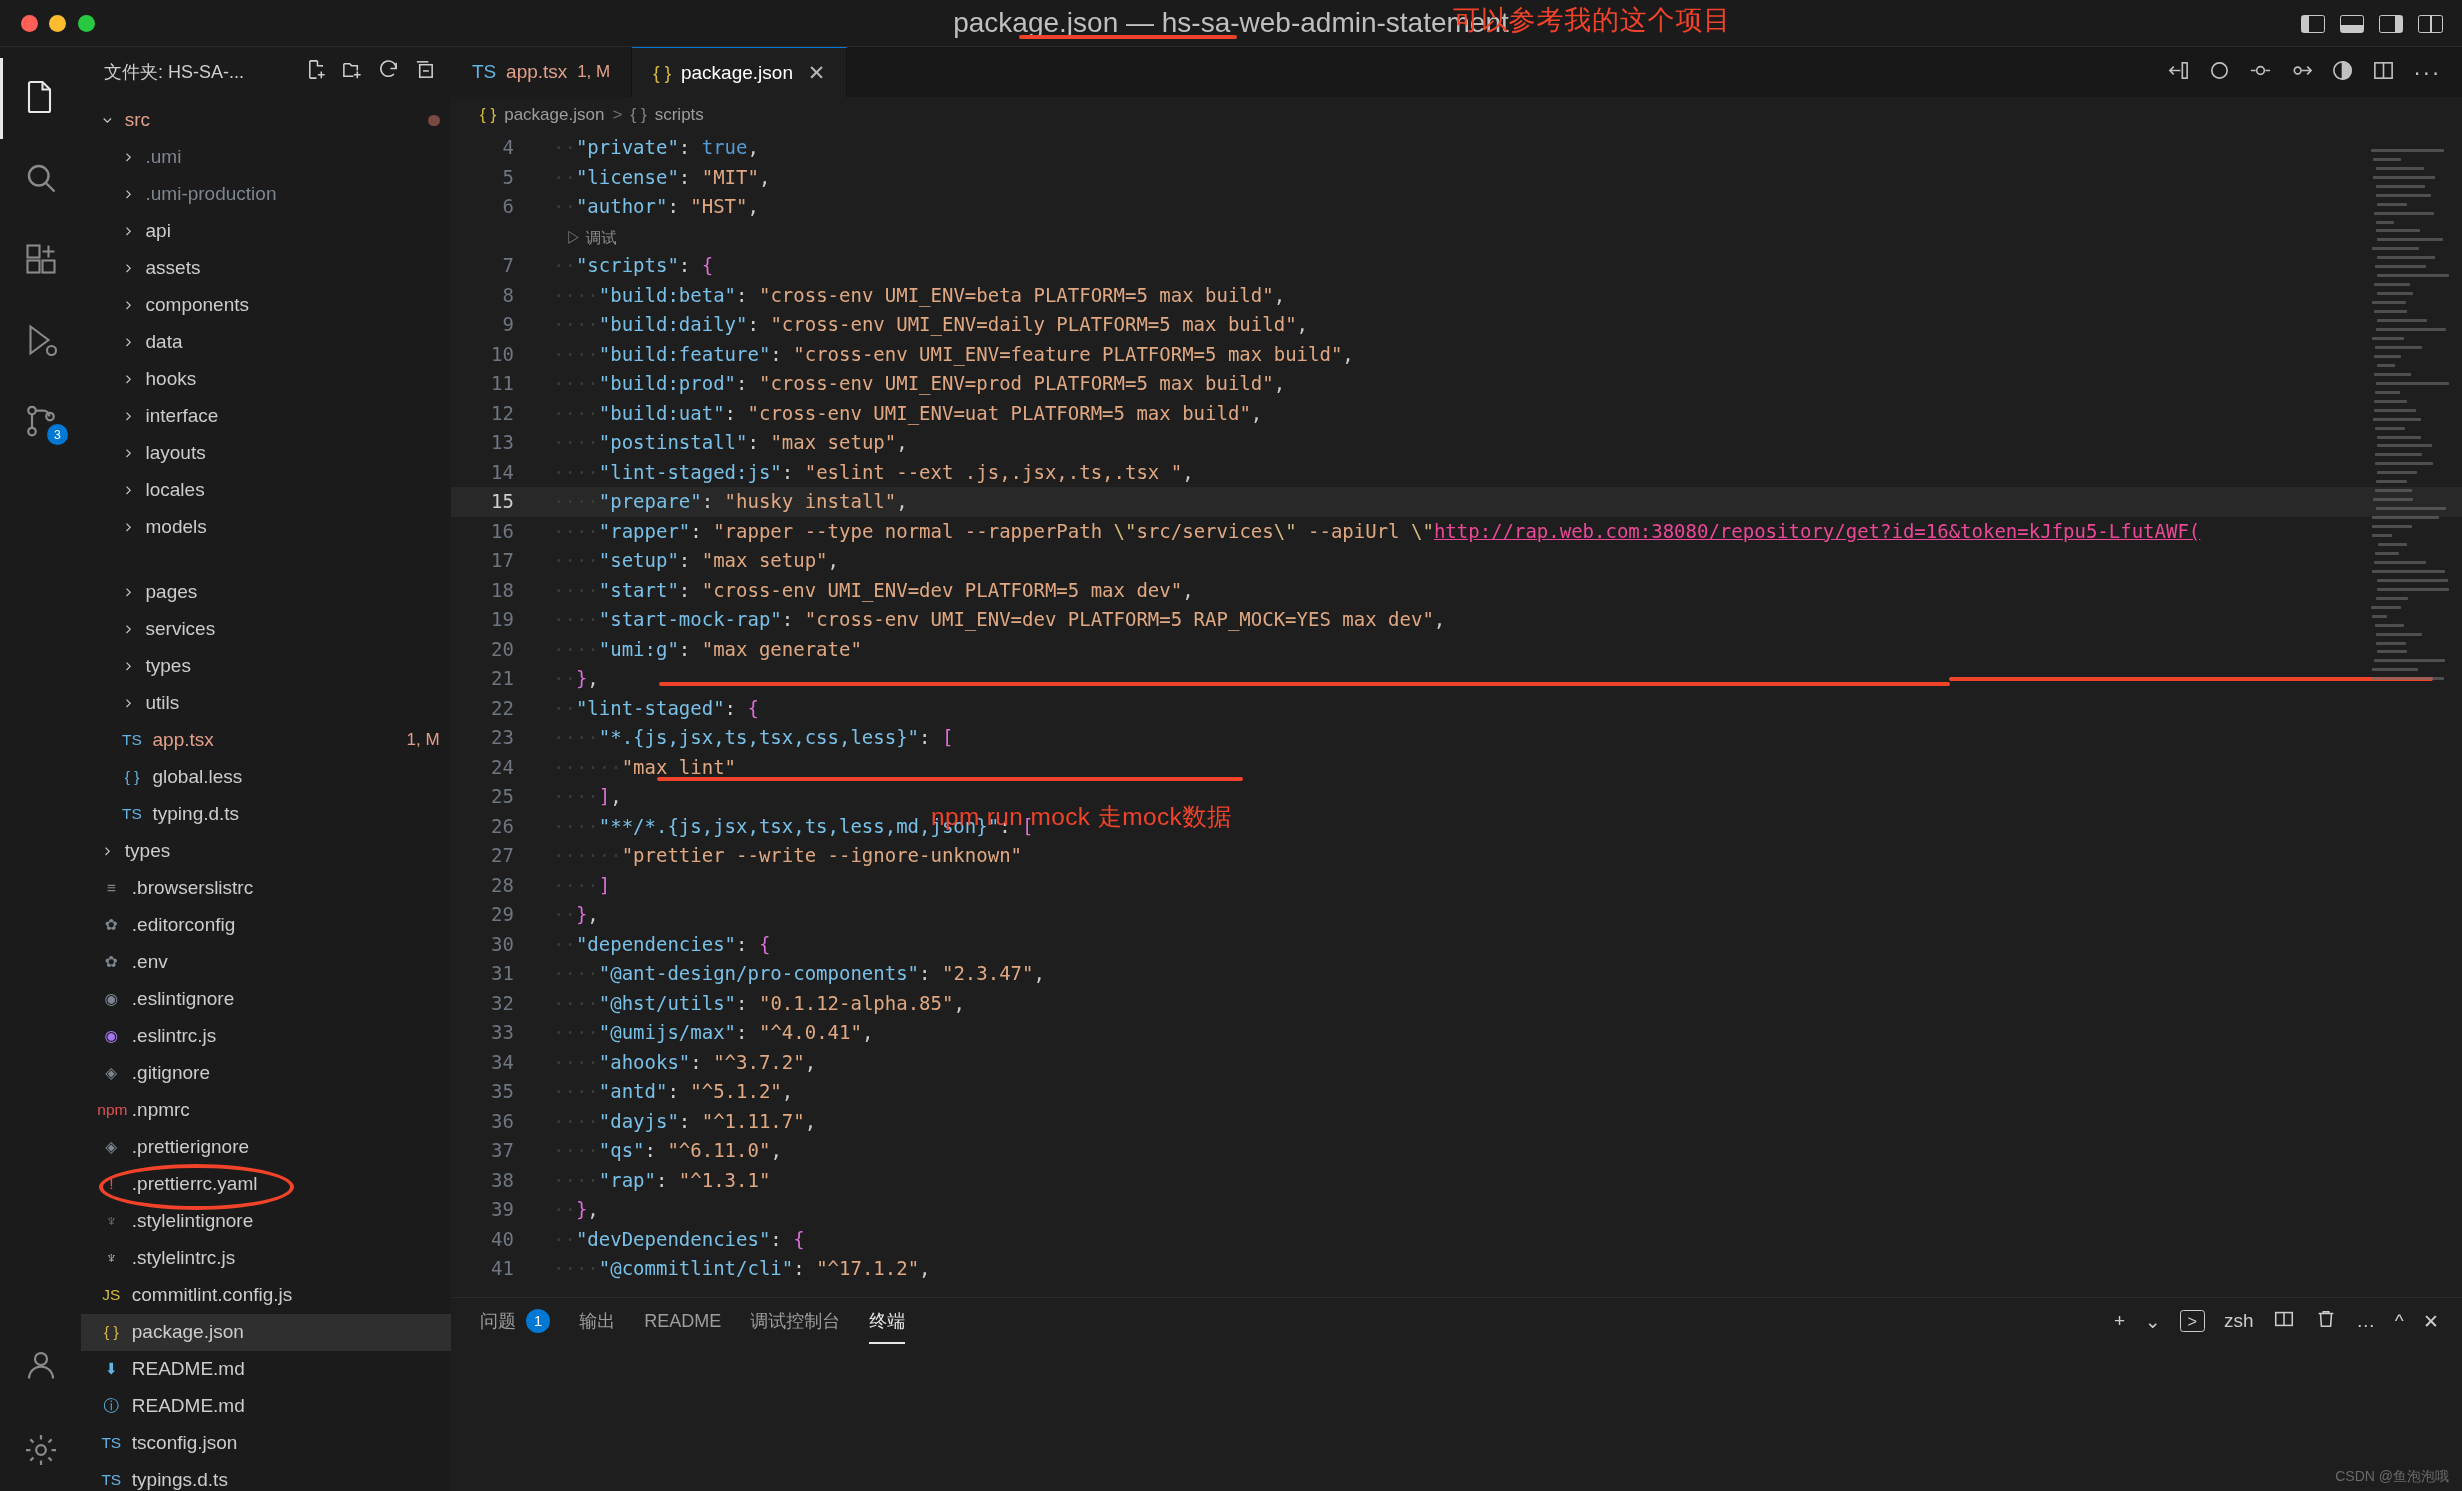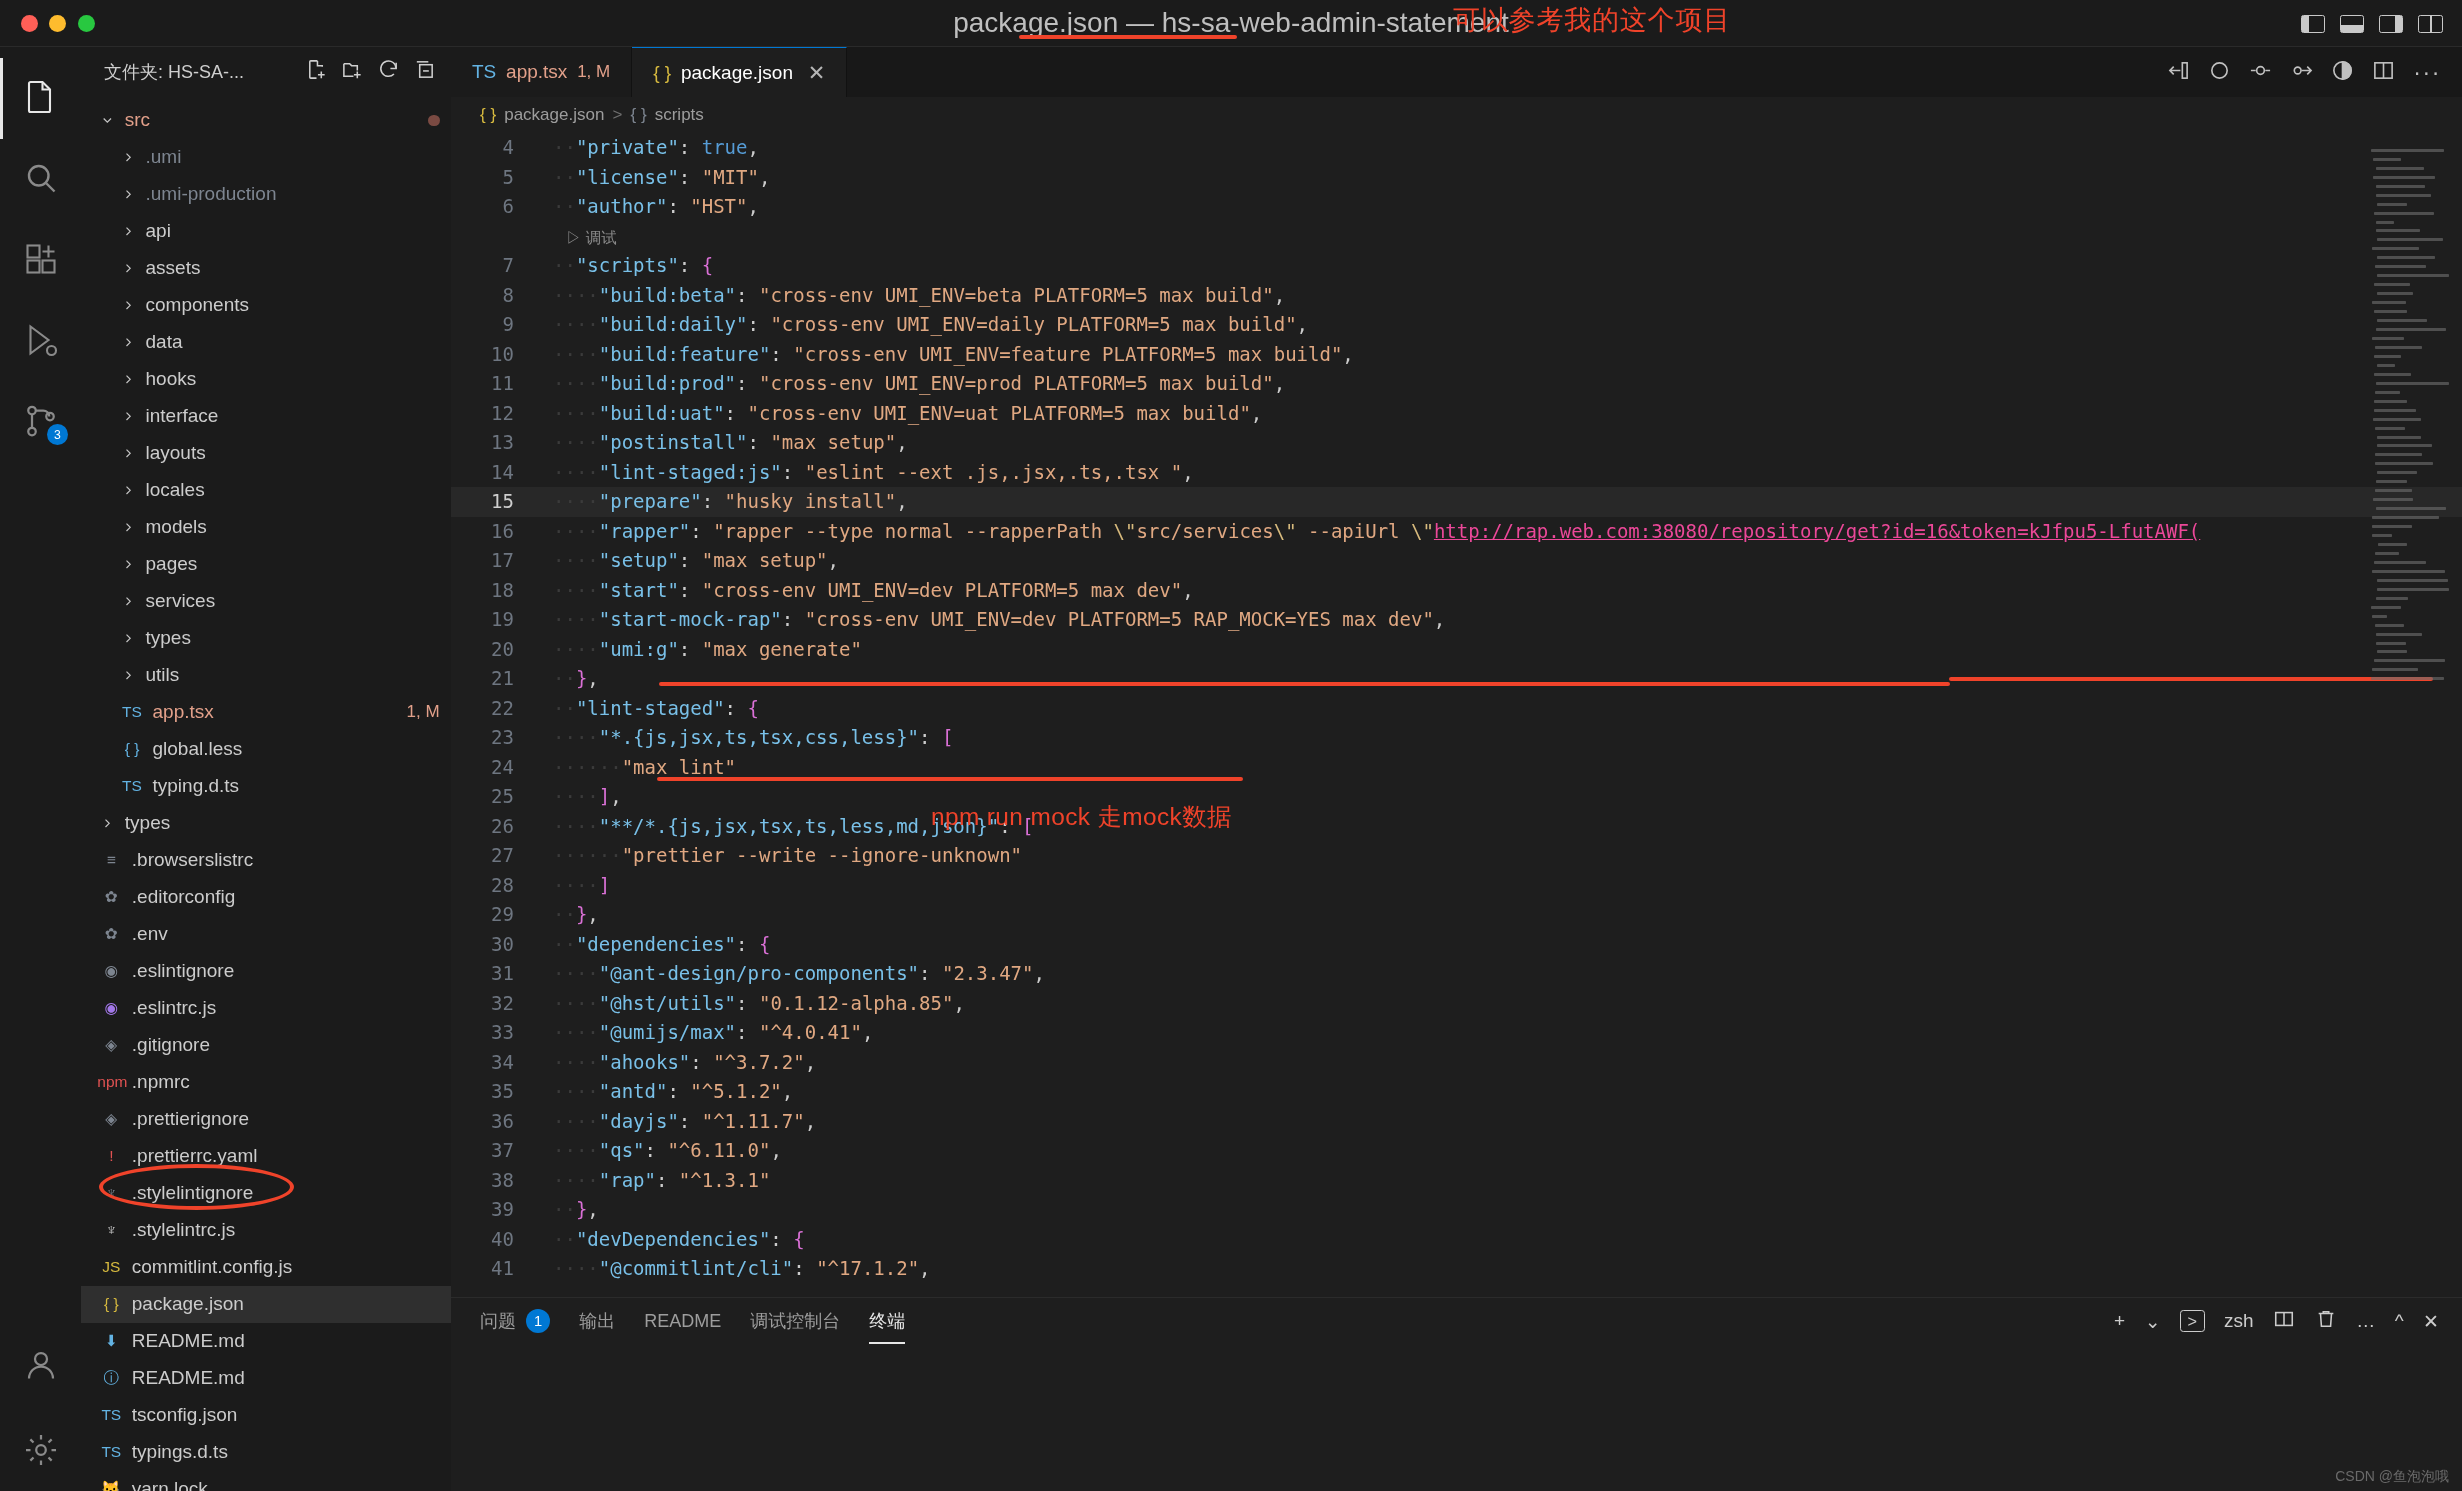--- a/index.html
+++ b/index.html
@@ -380,21 +380,21 @@
             <span class="lbl c-white">locales</span>
           </div>
           <div class="row" style="padding-left: 37px;">
             <span class="chev">
               <svg viewBox="0 0 24 24">
                 <path d="M9 6l6 6-6 6"></path>
               </svg>
             </span>
             <span class="lbl c-white">models</span>
           </div>
-          <div class="row" style="padding-left: 37px;">
+          <div class="row" style="padding-left: 37px; margin-top: 28px;">
             <span class="chev">
               <svg viewBox="0 0 24 24">
                 <path d="M9 6l6 6-6 6"></path>
               </svg>
             </span>
             <span class="lbl c-white">pages</span>
           </div>
           <div class="row" style="padding-left: 37px;">
             <span class="chev">
               <svg viewBox="0 0 24 24">

